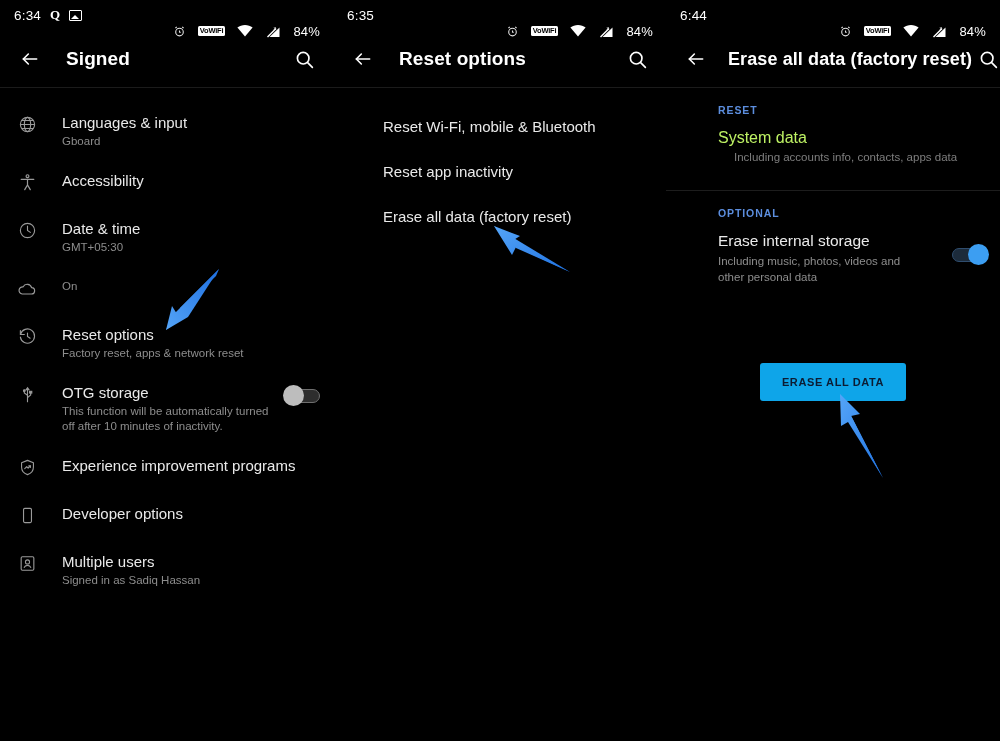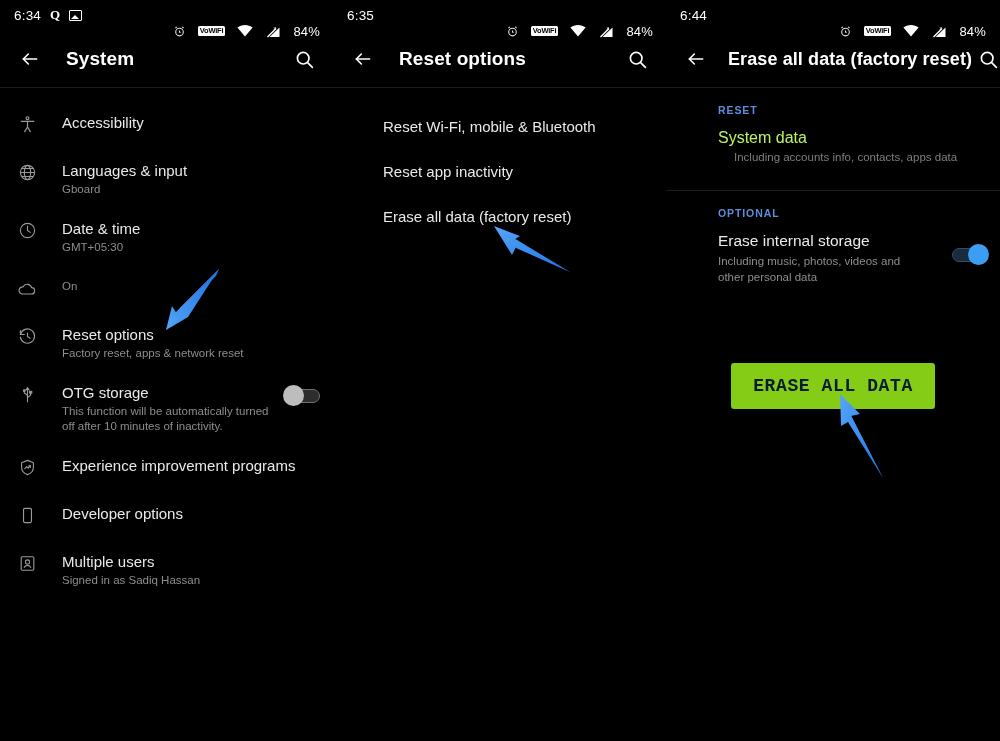--- a/index.html
+++ b/index.html
@@ -118,24 +118,24 @@
   .itm-sub-dim   { color:#7e7e7e; font-size:11.5px; line-height:16px; margin-top:1px;margin-left:16px; }
   .itm-title     { color:#eaeaea; font-size:15.5px; line-height:21px; }
   .itm-sub       { color:#8d8d8d; font-size:11.5px; line-height:16px; margin-top:2px; }
 
   .optrow { display:flex; align-items:flex-start; }
   .optrow .otext { flex:1 1 auto; min-width:0; padding-right:10px; }
   .optrow .octl  { flex:0 0 auto; padding-top:18px; }
 
   .erasewrap { display:flex; justify-content:center; padding-top:52px; }
   .erasebtn {
-    background:#84cc16; color:#0c1c33;
-    font-size:18px; font-weight:700; letter-spacing:.6px;
+    background:#0ea5e9; color:#0c1c33;
+    font-size:11px; font-weight:700; letter-spacing:.6px;
     padding:13px 22px; border:none; border-radius:3px; cursor:pointer;
-    font-family:Liberation Mono, monospace;
+    font-family:Liberation Sans, sans-serif;
   }
 
   
   .arrow { position:absolute; pointer-events:none; }
   .arrow svg { display:block; overflow:visible; }
 </style>
 </head>
 <body>
 
 <div class="stage">
@@ -174,57 +174,57 @@
       </div>
     </div>
 
     <div class="appbar">
       <div class="backbtn">
         <svg width="22" height="20" viewBox="0 0 24 24" fill="none" stroke="#fff" stroke-width="1.9" stroke-linecap="round" stroke-linejoin="round">
           <path d="M20 12H4"></path>
             <path d="M10 6 4 12l6 6"></path>
         </svg>
       </div>
-      <div class="apptitle">System</div>
+      <div class="apptitle">Signed</div>
       <div class="searchbtn">
         <svg width="21" height="21" viewBox="0 0 24 24" fill="none" stroke="#fff" stroke-width="1.9" stroke-linecap="round">
           <circle cx="10.5" cy="10.5" r="6.6"></circle>
             <path d="M15.6 15.6 21 21"></path>
         </svg>
       </div>
       <div class="appbar-divider"></div>
     </div>
 
     <div class="list">
 
       <div class="row">
         <span class="ricon">
+          <svg width="19" height="19" viewBox="0 0 24 24" fill="none" stroke="currentColor" stroke-width="1.4">
+            <circle cx="12" cy="12" r="9"></circle>
+              <ellipse cx="12" cy="12" rx="4" ry="9"></ellipse>
+              <path d="M3 12h18M4.5 7h15M4.5 17h15"></path>
+          </svg>
+        </span>
+        <span class="rtext">
+          <span class="rtitle" style="display:block">Languages &amp; input</span>
+          <span class="rsub" style="display:block">Gboard</span>
+        </span>
+      </div>
+
+      <div class="row">
+        <span class="ricon">
           <svg width="19" height="19" viewBox="0 0 24 24" fill="none" stroke="currentColor" stroke-width="1.5" stroke-linecap="round">
             <circle cx="12" cy="4" r="1.8"></circle>
               <path d="M4 8h16"></path>
               <path d="M12 8v7"></path>
               <path d="M8.5 21 12 15l3.5 6"></path>
           </svg>
         </span>
         <span class="rtext">
           <span class="rtitle" style="display:block">Accessibility</span>
-        </span>
-      </div>
-
-      <div class="row">
-        <span class="ricon">
-          <svg width="19" height="19" viewBox="0 0 24 24" fill="none" stroke="currentColor" stroke-width="1.4">
-            <circle cx="12" cy="12" r="9"></circle>
-              <ellipse cx="12" cy="12" rx="4" ry="9"></ellipse>
-              <path d="M3 12h18M4.5 7h15M4.5 17h15"></path>
-          </svg>
-        </span>
-        <span class="rtext">
-          <span class="rtitle" style="display:block">Languages &amp; input</span>
-          <span class="rsub" style="display:block">Gboard</span>
         </span>
       </div>
 
       <div class="row">
         <span class="ricon">
           <svg width="19" height="19" viewBox="0 0 24 24" fill="none" stroke="currentColor" stroke-width="1.4" stroke-linecap="round">
             <circle cx="12" cy="12" r="9"></circle>
               <path d="M12 6.5V12l3.6 2.4"></path>
           </svg>
         </span>

